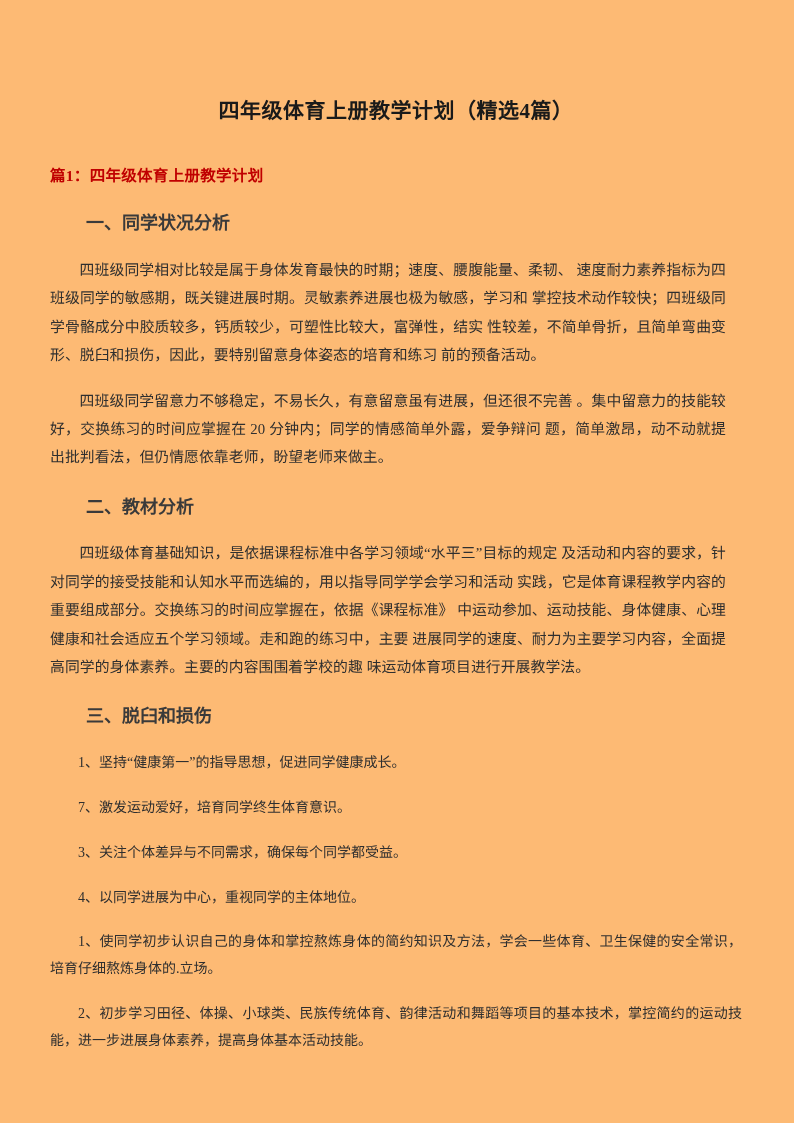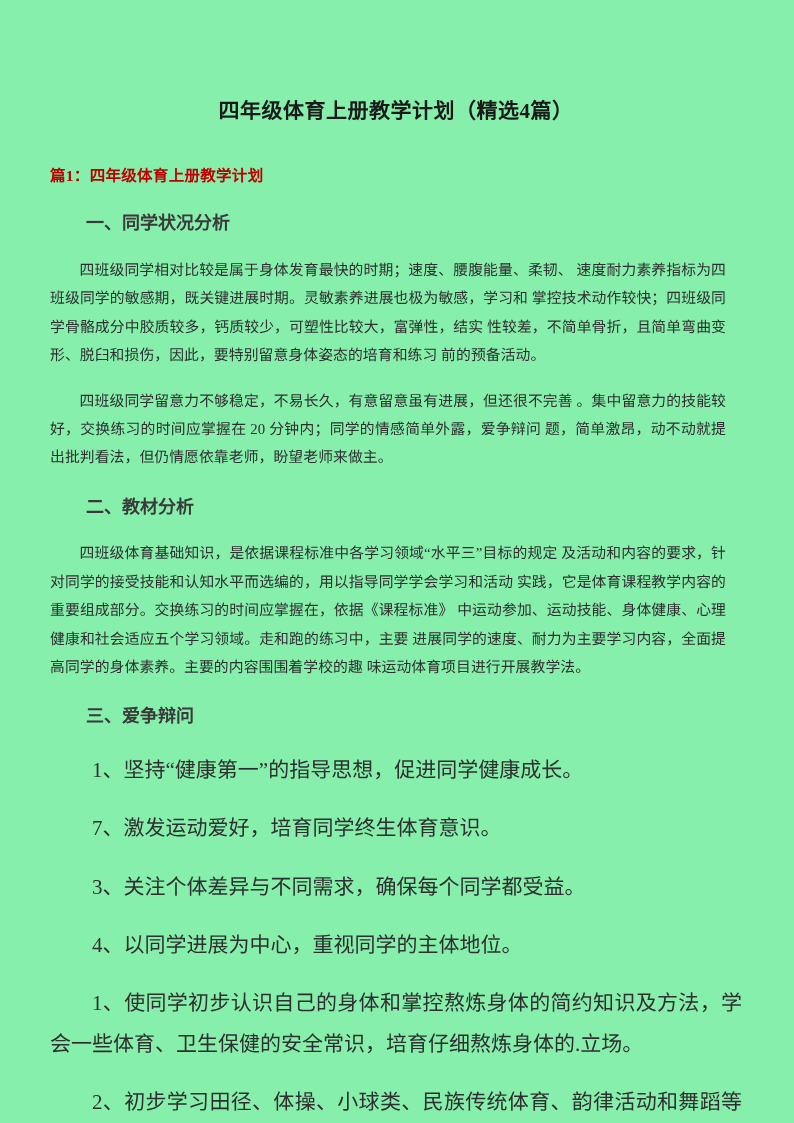--- a/index.html
+++ b/index.html
@@ -9,21 +9,21 @@
     background: #ffffff;
   }
   body {
     font-family: "Liberation Serif", "DejaVu Serif", serif;
     color: #2b2b2b;
   }
   .page {
     position: relative;
     width: 794px;
     height: 1123px;
-    background: #86efac;
+    background: #fdba74;
     box-sizing: border-box;
     padding: 88px 52px 32px 50px;
     overflow: hidden;
   }
   .doc-title {
     font-size: 21px;
     font-weight: bold;
     text-align: center;
     color: #1a1a1a;
     letter-spacing: 0.5px;
@@ -51,21 +51,21 @@
     font-size: 14.8px;
     color: #2f2f2f;
     margin: 17px 16px 0 0;
     line-height: 1.92;
     text-align: justify;
     text-justify: inter-ideograph;
     text-indent: 2em;
     letter-spacing: 0.1px;
   }
   .item {
-    font-size: 21px;
+    font-size: 14px;
     color: #2f2f2f;
     margin: 18px 0 0 0;
     line-height: 1.92;
     text-indent: 2em;
     text-align: justify;
     text-justify: inter-ideograph;
   }
   .item.wrap {
     text-indent: 2em;
   }
@@ -79,21 +79,21 @@
 
   <h2 class="section-heading">篇1：四年级体育上册教学计划</h2>
 
   <h3 class="sub-heading">一、同学状况分析</h3>
   <p class="para">四班级同学相对比较是属于身体发育最快的时期；速度、腰腹能量、柔韧、 速度耐力素养指标为四班级同学的敏感期，既关键进展时期。灵敏素养进展也极为敏感，学习和 掌控技术动作较快；四班级同学骨骼成分中胶质较多，钙质较少，可塑性比较大，富弹性，结实 性较差，不简单骨折，且简单弯曲变形、脱臼和损伤，因此，要特别留意身体姿态的培育和练习 前的预备活动。</p>
   <p class="para">四班级同学留意力不够稳定，不易长久，有意留意虽有进展，但还很不完善 。集中留意力的技能较好，交换练习的时间应掌握在 20 分钟内；同学的情感简单外露，爱争辩问 题，简单激昂，动不动就提出批判看法，但仍情愿依靠老师，盼望老师来做主。</p>
 
   <h3 class="sub-heading">二、教材分析</h3>
   <p class="para">四班级体育基础知识，是依据课程标准中各学习领域“水平三”目标的规定 及活动和内容的要求，针对同学的接受技能和认知水平而选编的，用以指导同学学会学习和活动 实践，它是体育课程教学内容的重要组成部分。交换练习的时间应掌握在，依据《课程标准》 中运动参加、运动技能、身体健康、心理健康和社会适应五个学习领域。走和跑的练习中，主要 进展同学的速度、耐力为主要学习内容，全面提高同学的身体素养。主要的内容围围着学校的趣 味运动体育项目进行开展教学法。</p>
 
-  <h3 class="sub-heading">三、爱争辩问</h3>
+  <h3 class="sub-heading">三、脱臼和损伤</h3>
   <p class="item">1、坚持“健康第一”的指导思想，促进同学健康成长。</p>
   <p class="item">7、激发运动爱好，培育同学终生体育意识。</p>
   <p class="item">3、关注个体差异与不同需求，确保每个同学都受益。</p>
   <p class="item">4、以同学进展为中心，重视同学的主体地位。</p>
 
   <p class="item wrap">1、使同学初步认识自己的身体和掌控熬炼身体的简约知识及方法，学会一些体育、卫生保健的安全常识，培育仔细熬炼身体的.立场。</p>
   <p class="item wrap">2、初步学习田径、体操、小球类、民族传统体育、韵律活动和舞蹈等项目的基本技术，掌控简约的运动技能，进一步进展身体素养，提高身体基本活动技能。</p>
 
 </div>
 

